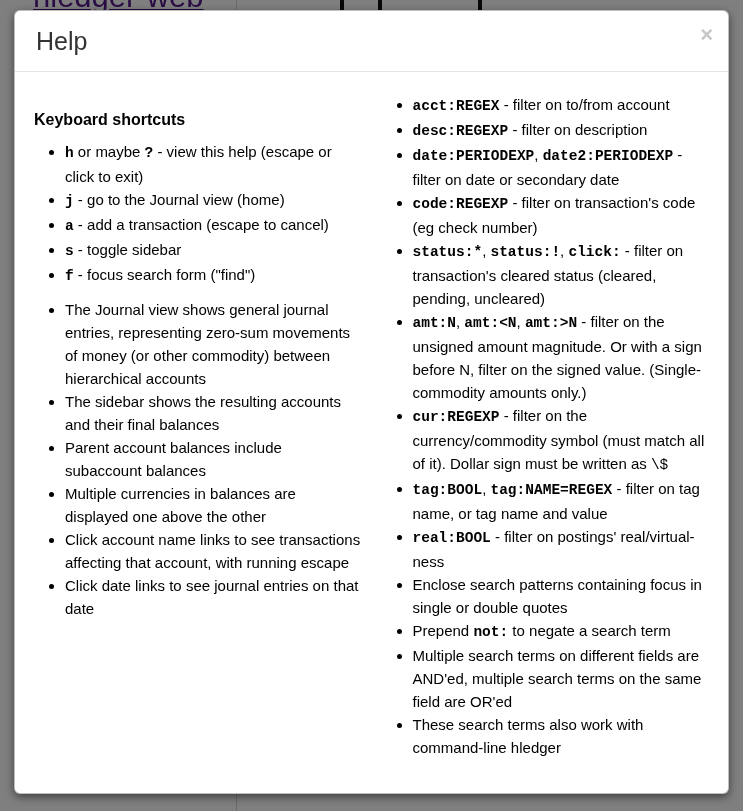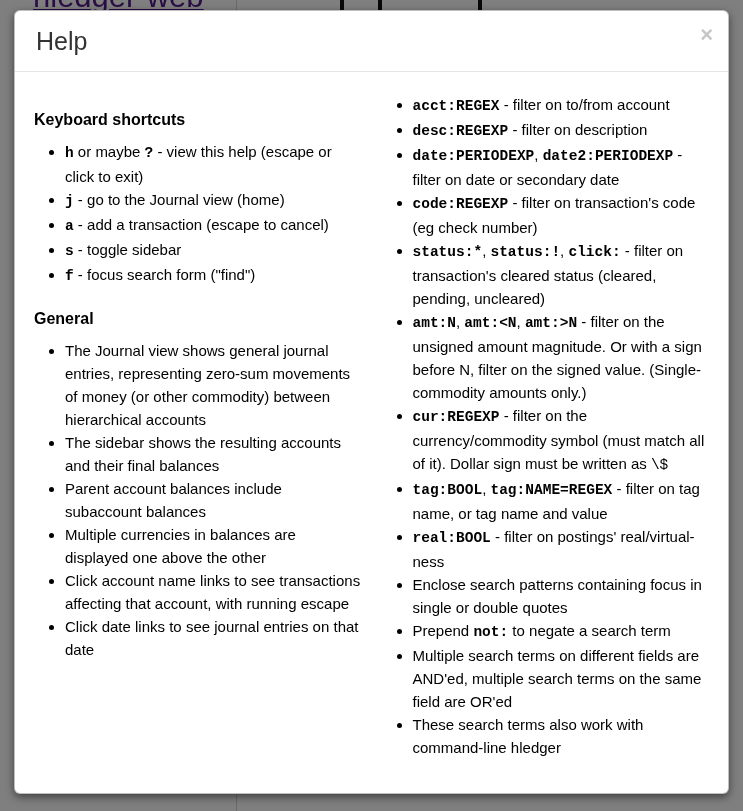--- a/index.html
+++ b/index.html
@@ -101,21 +101,20 @@
   <div class="modal-body">
     <div class="help-col">
         <h4>Keyboard shortcuts</h4>
         <ul>
           <li><code>h</code> or maybe <code>?</code> - view this help (escape or click to exit)</li>
           <li><code>j</code> - go to the Journal view (home)</li>
           <li><code>a</code> - add a transaction (escape to cancel)</li>
           <li><code>s</code> - toggle sidebar</li>
           <li><code>f</code> - focus search form ("find")</li>
         </ul>
-        <h4>General</h4>
         <ul>
           <li>The Journal view shows general journal entries, representing zero-sum movements of money (or other commodity) between hierarchical accounts</li>
           <li>The sidebar shows the resulting accounts and their final balances</li>
           <li>Parent account balances include subaccount balances</li>
           <li>Multiple currencies in balances are displayed one above the other</li>
           <li>Click account name links to see transactions affecting that account, with running escape</li>
           <li>Click date links to see journal entries on that date</li>
         </ul>
       </div>
     <div class="help-col">

